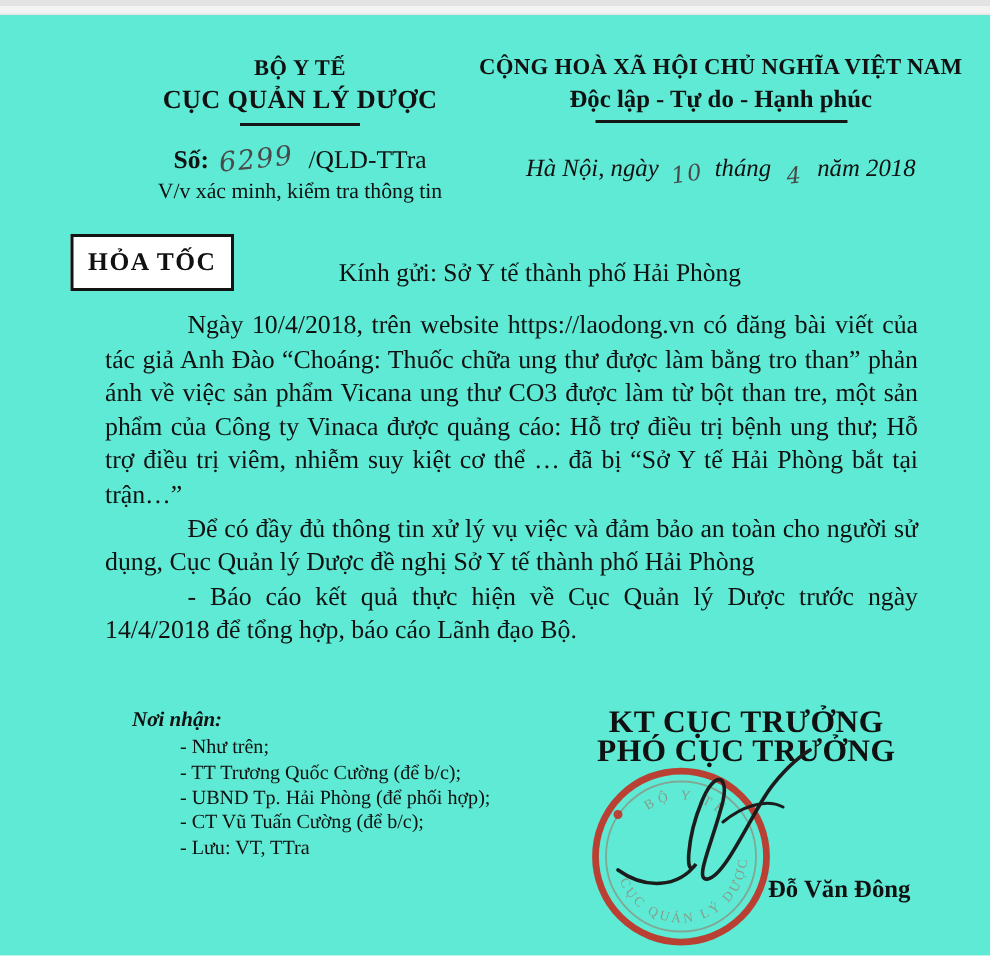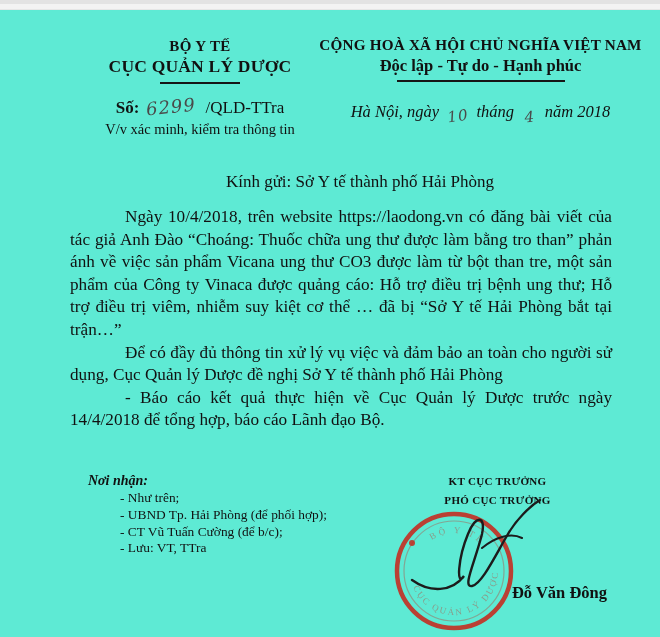--- a/index.html
+++ b/index.html
@@ -45,21 +45,21 @@
   .body-text { position:absolute; left:70px; top:206px; width:542px;
                font-size:17.2px; line-height:22.6px; text-align:justify; }
   .body-text p { margin:0; text-indent:55px; }
 
   .recipients { position:absolute; left:88px; top:473px; }
   .recipients-title { font-weight:bold; font-style:italic; font-size:14px; margin-bottom:1px; }
   .recipients ul { list-style:none; margin:0; padding:0; }
   .recipients li { font-size:13.4px; line-height:16.8px;margin-left:32px; }
 
   .sig-titles { position:absolute; left:385px; top:472px; width:225px; text-align:center;
-                font-weight:bold; font-size:11px; line-height:18.5px; letter-spacing:.3px; }
+                font-weight:bold; font-size:21px; line-height:18.5px; letter-spacing:.3px; }
   .stamp { position:absolute; left:392px; top:509px; width:124px; height:124px; }
   .sign-scribble { position:absolute; left:400px; top:496px; width:152px; height:100px; }
   .signer-name { position:absolute; left:392px; top:583px; width:215px; text-align:right;
                  font-weight:bold; font-size:16.5px; }
 </style>
 </head>
 <body>
 
 <div class="page">
   <div class="strip1"></div>
@@ -87,33 +87,37 @@
   </div>
 
   <div class="date-line">
     <span>Hà Nội, ngày</span>
     <span class="hw hw-day">10</span>
     <span>tháng</span>
     <span class="hw hw-month">4</span>
     <span>năm 2018</span>
   </div>
 
+  <div class="urgent-box">
+    <span>HỎA TỐC</span>
+  </div>
 
   <div class="salutation">Kính gửi: Sở Y tế thành phố Hải Phòng</div>
 
   <div class="body-text">
     <p>Ngày 10/4/2018, trên website https://laodong.vn có đăng bài viết của tác giả Anh Đào “Choáng: Thuốc chữa ung thư được làm bằng tro than” phản ánh về việc sản phẩm Vicana ung thư CO3 được làm từ bột than tre, một sản phẩm của Công ty Vinaca được quảng cáo: Hỗ trợ điều trị bệnh ung thư; Hỗ trợ điều trị viêm, nhiễm suy kiệt cơ thể … đã bị “Sở Y tế Hải Phòng bắt tại trận…”</p>
     <p>Để có đầy đủ thông tin xử lý vụ việc và đảm bảo an toàn cho người sử dụng, Cục Quản lý Dược đề nghị Sở Y tế thành phố Hải Phòng</p>
     <p>- Báo cáo kết quả thực hiện về Cục Quản lý Dược trước ngày 14/4/2018 để tổng hợp, báo cáo Lãnh đạo Bộ.</p>
   </div>
 
   <div class="recipients">
     <div class="recipients-title">Nơi nhận:</div>
     <ul>
       <li>- Như trên;</li>
+      <li>- TT Trương Quốc Cường (để b/c);</li>
       <li>- UBND Tp. Hải Phòng (để phối hợp);</li>
       <li>- CT Vũ Tuấn Cường (để b/c);</li>
       <li>- Lưu: VT, TTra</li>
     </ul>
   </div>
 
   <div class="sig-titles">
     <div>KT CỤC TRƯỞNG</div>
     <div>PHÓ CỤC TRƯỞNG</div>
   </div>

